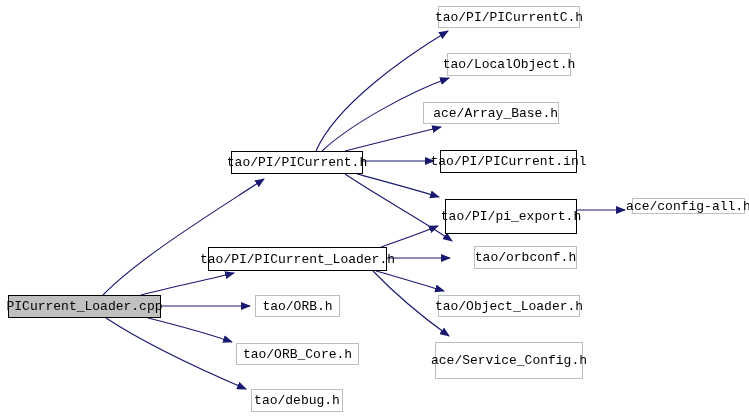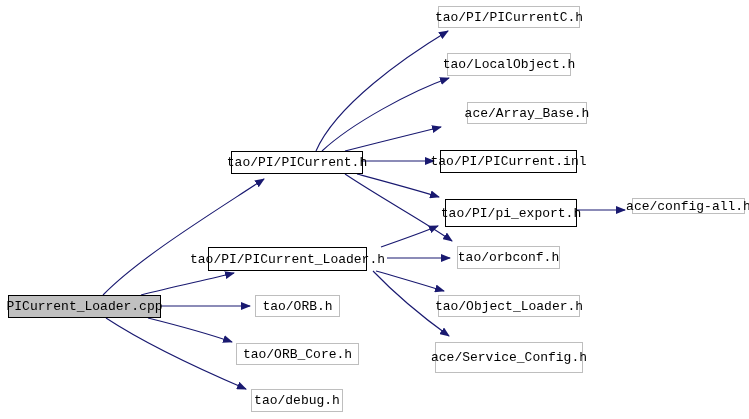--- a/index.html
+++ b/index.html
@@ -76,53 +76,53 @@
     <path class="edge" marker-end="url(#arrow)" d="M373,271 C397,296 424,318 449,336"></path>
     <path class="edge" marker-end="url(#arrow)" d="M577,210 L625,210"></path>
   </svg>
 
   <div class="node source" style="left: 8px; top: 295px; width: 153px; height: 23px;">
       <span>PICurrent_Loader.cpp</span>
     </div>
   <div class="node linked" style="left: 231px; top: 151px; width: 132px; height: 23px;">
       <span>tao/PI/PICurrent.h</span>
     </div>
-  <div class="node linked" style="left: 208px; top: 247px; width: 159px; height: 24px;">
+  <div class="node linked" style="left: 208px; top: 247px; width: 179px; height: 24px;">
       <span>tao/PI/PICurrent_Loader.h</span>
     </div>
   <div class="node plain" style="left: 255px; top: 295px; width: 85px; height: 22px;">
       <span>tao/ORB.h</span>
     </div>
   <div class="node plain" style="left: 236px; top: 343px; width: 123px; height: 22px; align-items: center;">
       <span>tao/ORB_Core.h</span>
     </div>
   <div class="node plain" style="left: 251px; top: 389px; width: 92px; height: 23px;">
       <span>tao/debug.h</span>
     </div>
   <div class="node plain" style="left: 438px; top: 6px; width: 142px; height: 22px;">
       <span>tao/PI/PICurrentC.h</span>
     </div>
   <div class="node plain" style="left: 447px; top: 53px; width: 124px; height: 23px;">
       <span>tao/LocalObject.h</span>
     </div>
-  <div class="node plain" style="left: 467px; top: 102px; width: 120px; height: 22px;">
+  <div class="node plain" style="left: 423px; top: 102px; width: 136px; height: 22px; justify-content: flex-end;">
       <span>ace/Array_Base.h</span>
     </div>
   <div class="node linked" style="left: 440px; top: 150px; width: 137px; height: 23px;">
       <span>tao/PI/PICurrent.inl</span>
     </div>
-  <div class="node linked" style="left: 445px; top: 199px; width: 132px; height: 28px;">
+  <div class="node linked" style="left: 445px; top: 199px; width: 132px; height: 35px;">
       <span>tao/PI/pi_export.h</span>
     </div>
-  <div class="node plain" style="left: 457px; top: 246px; width: 103px; height: 23px;">
+  <div class="node plain" style="left: 474px; top: 246px; width: 103px; height: 23px;">
       <span>tao/orbconf.h</span>
     </div>
   <div class="node plain" style="left: 438px; top: 295px; width: 142px; height: 22px;">
       <span>tao/Object_Loader.h</span>
     </div>
-  <div class="node plain" style="left: 435px; top: 342px; width: 148px; height: 31px;">
+  <div class="node plain" style="left: 435px; top: 342px; width: 148px; height: 37px;">
       <span>ace/Service_Config.h</span>
     </div>
   <div class="node plain" style="left: 632px; top: 198px; width: 113px; height: 16px; align-items: flex-end;">
       <span>ace/config-all.h</span>
     </div>
 
 </div>
 
 </body></html>

